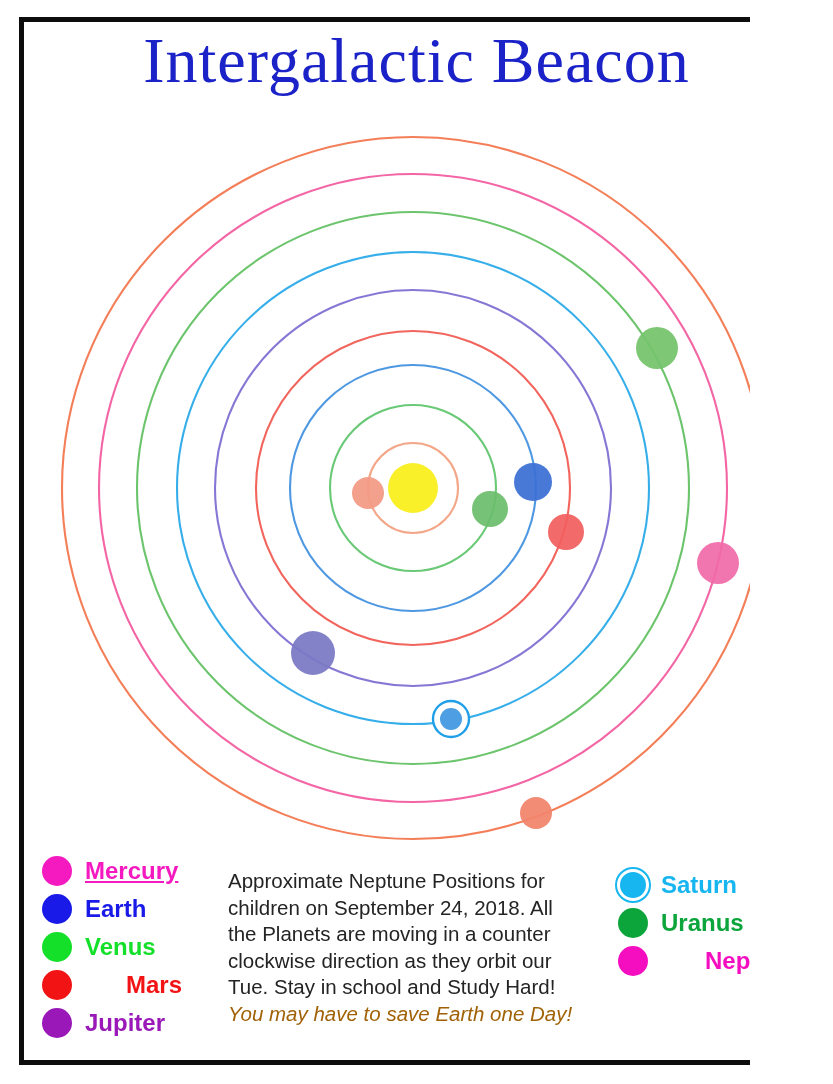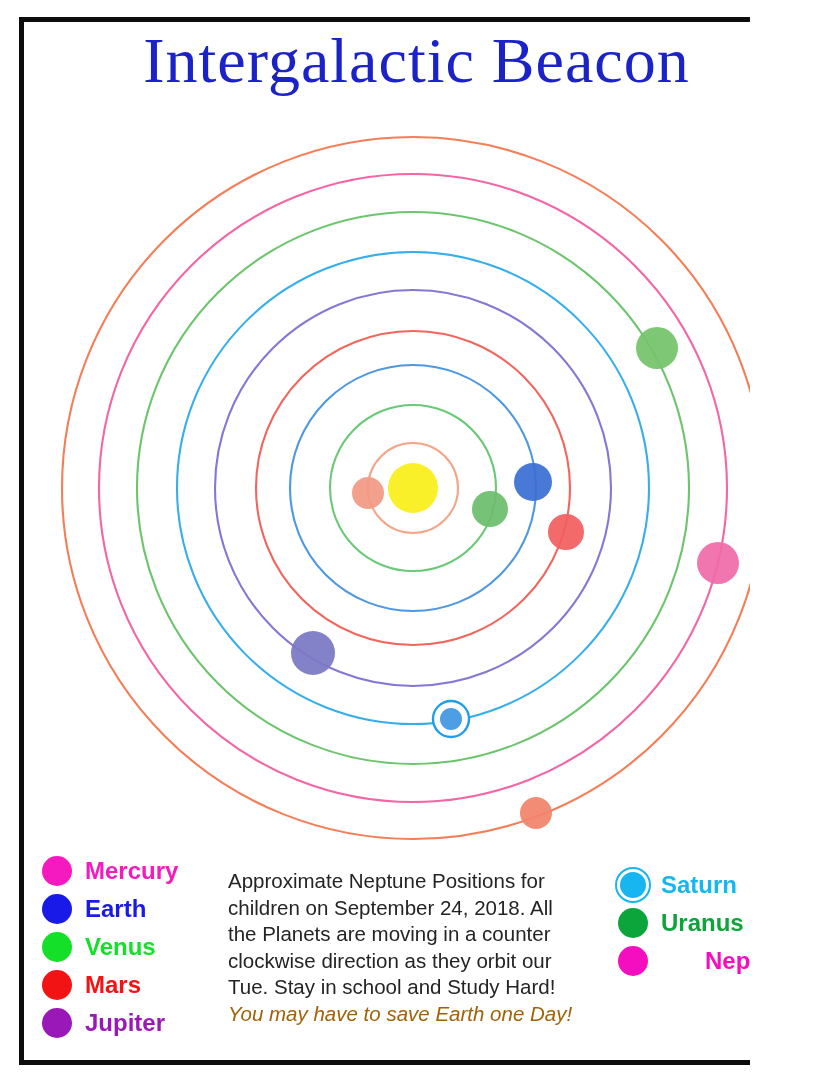--- a/index.html
+++ b/index.html
@@ -135,33 +135,33 @@
         <circle cx="451" cy="719" r="11" fill="#3f97e0" opacity="0.93"></circle>
         <circle cx="657" cy="348" r="21" fill="#74c46a" opacity="0.93"></circle>
         <circle cx="718" cy="563" r="21" fill="#f06aa8" opacity="0.93"></circle>
         <circle cx="536" cy="813" r="16" fill="#f2836a" opacity="0.93"></circle>
       </g>
   </svg>
 
   <div class="legend" id="legend-left">
       <div class="legend-row">
         <span class="legend-swatch" style="background: rgb(245, 26, 192);"></span>
-        <span class="legend-label" style="color: rgb(245, 26, 192);">Mercury</span>
+        <span class="legend-label" style="color: rgb(245, 26, 192); text-decoration: underline;">Mercury</span>
       </div>
       <div class="legend-row">
         <span class="legend-swatch" style="background: rgb(26, 26, 232);"></span>
         <span class="legend-label" style="color: rgb(26, 26, 232);">Earth</span>
       </div>
       <div class="legend-row">
         <span class="legend-swatch" style="background: rgb(20, 224, 42);"></span>
         <span class="legend-label" style="color: rgb(20, 224, 42);">Venus</span>
       </div>
       <div class="legend-row">
         <span class="legend-swatch" style="background: rgb(242, 20, 20);"></span>
-        <span class="legend-label" style="color: rgb(242, 20, 20);">Mars</span>
+        <span class="legend-label" style="color: rgb(242, 20, 20); margin-left: 41px;">Mars</span>
       </div>
       <div class="legend-row">
         <span class="legend-swatch" style="background: rgb(154, 24, 184);"></span>
         <span class="legend-label" style="color: rgb(154, 24, 184); text-align: center;">Jupiter</span>
       </div>
     </div>
   <div class="legend" id="legend-right">
       <div class="legend-row">
         <span class="legend-swatch ringed" style="background: rgb(24, 182, 240);"></span>
         <span class="legend-label" style="color: rgb(24, 182, 240);">Saturn</span>

